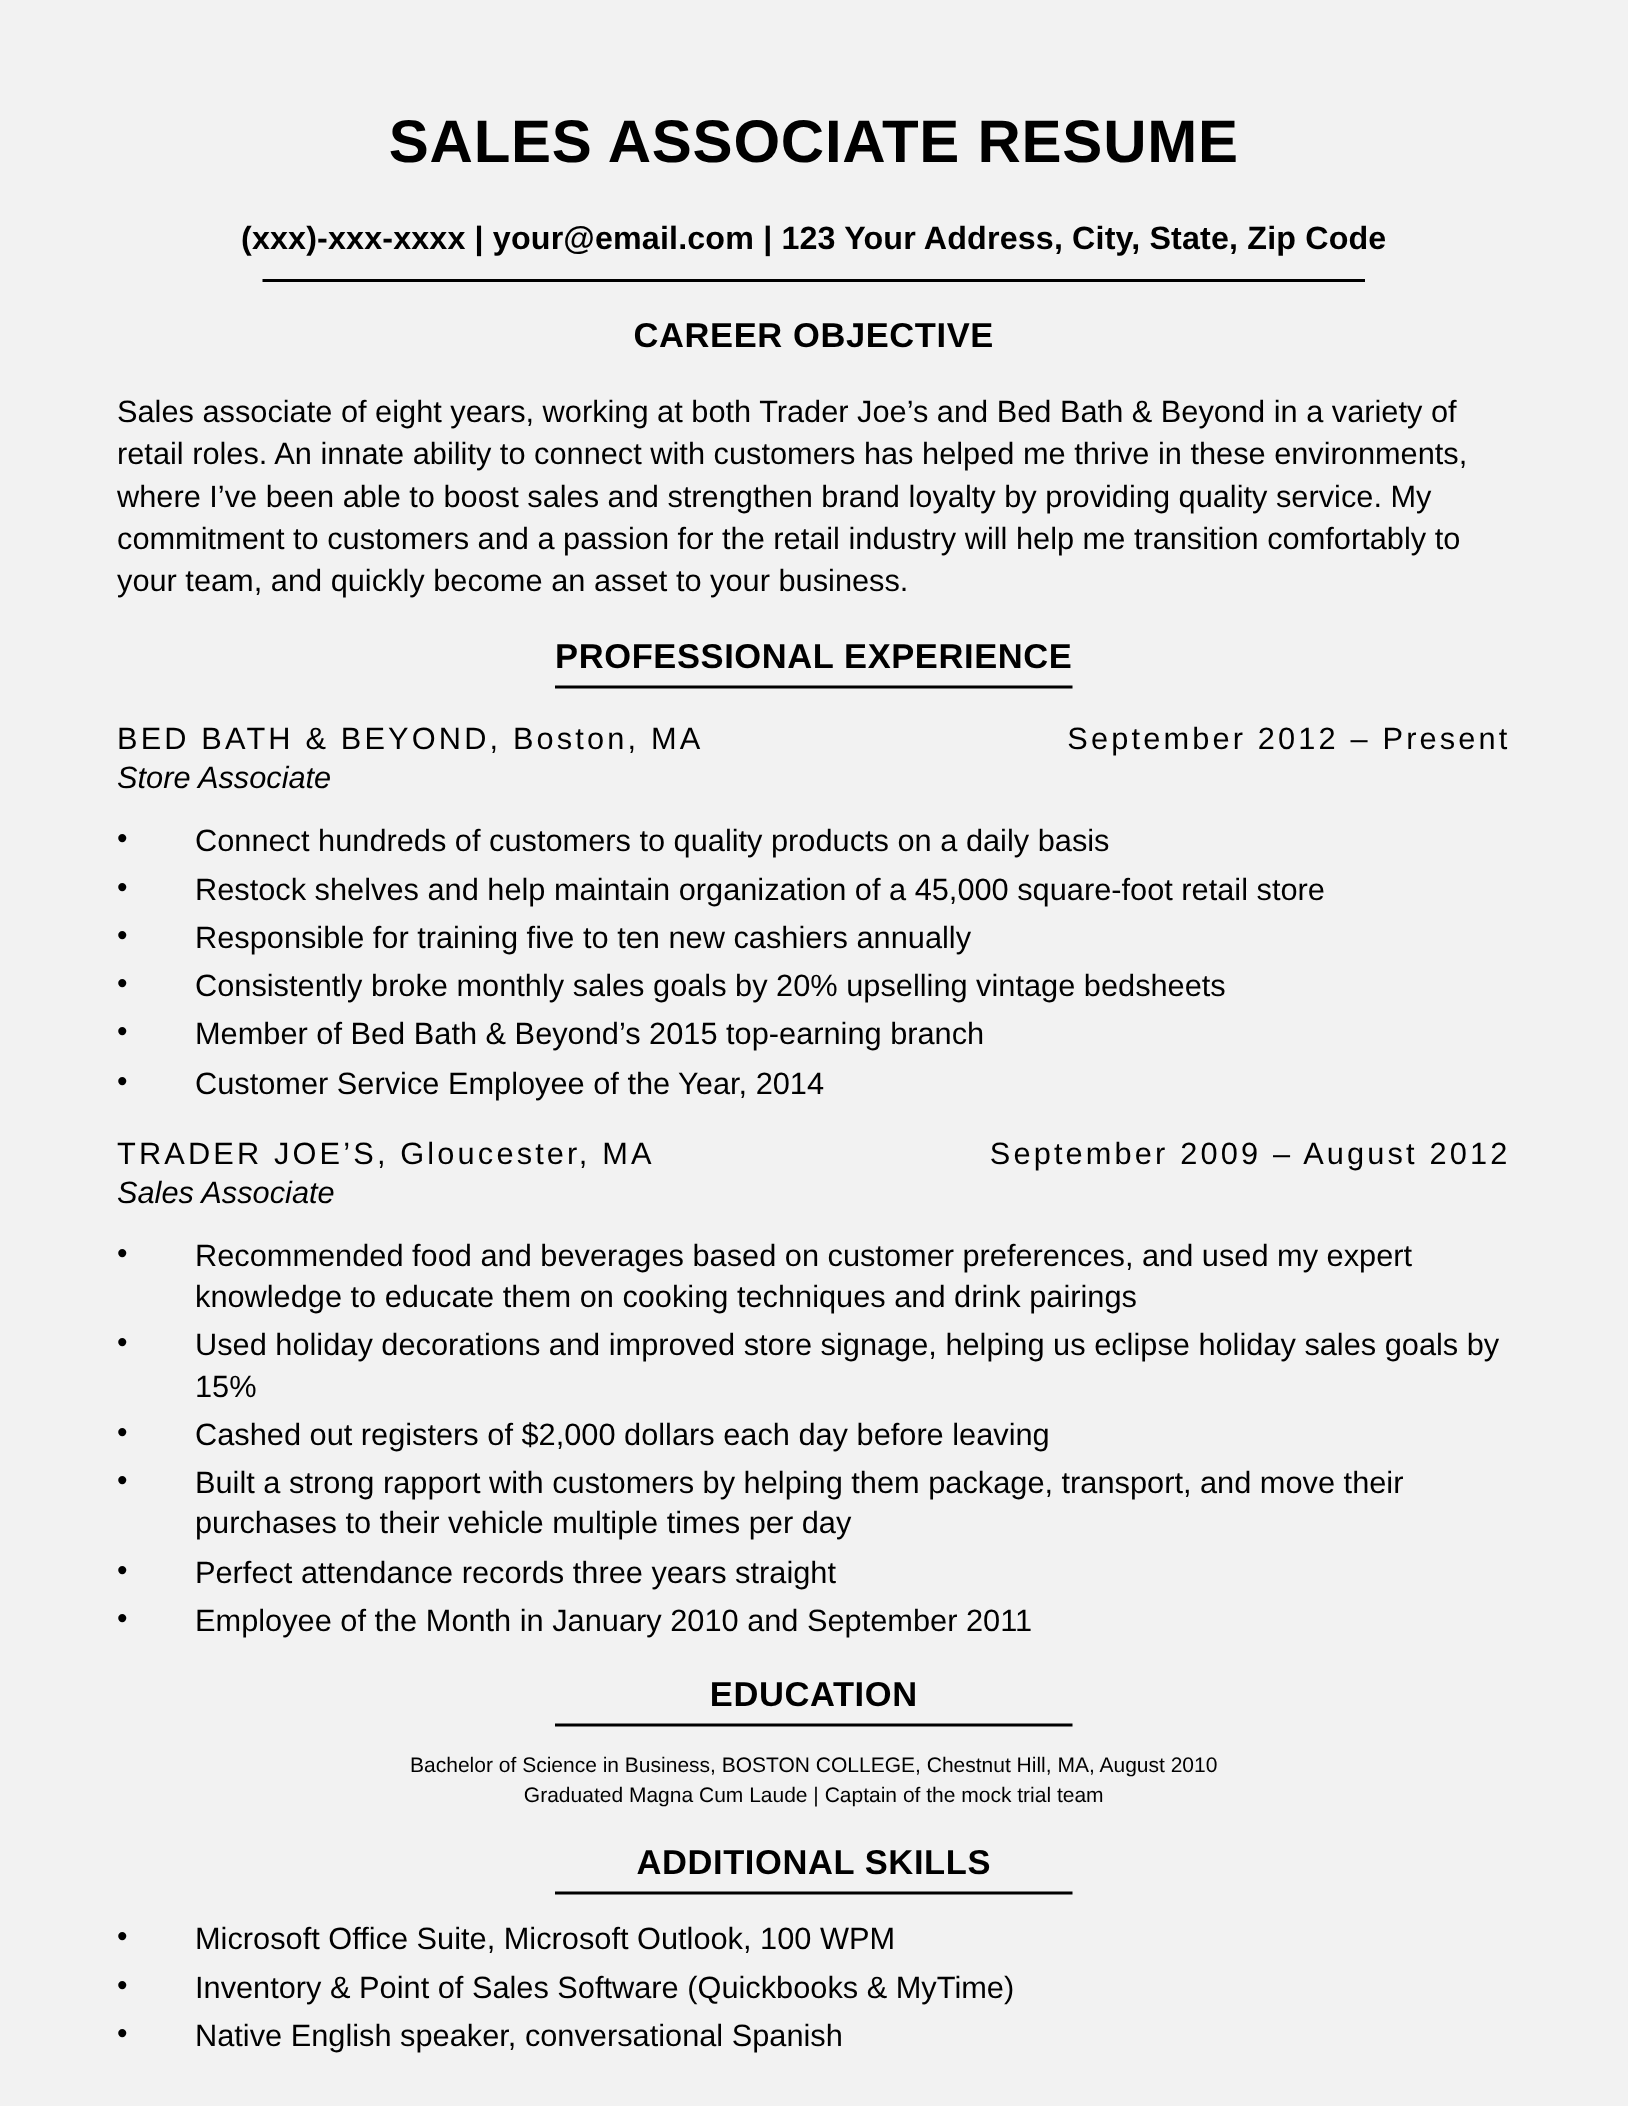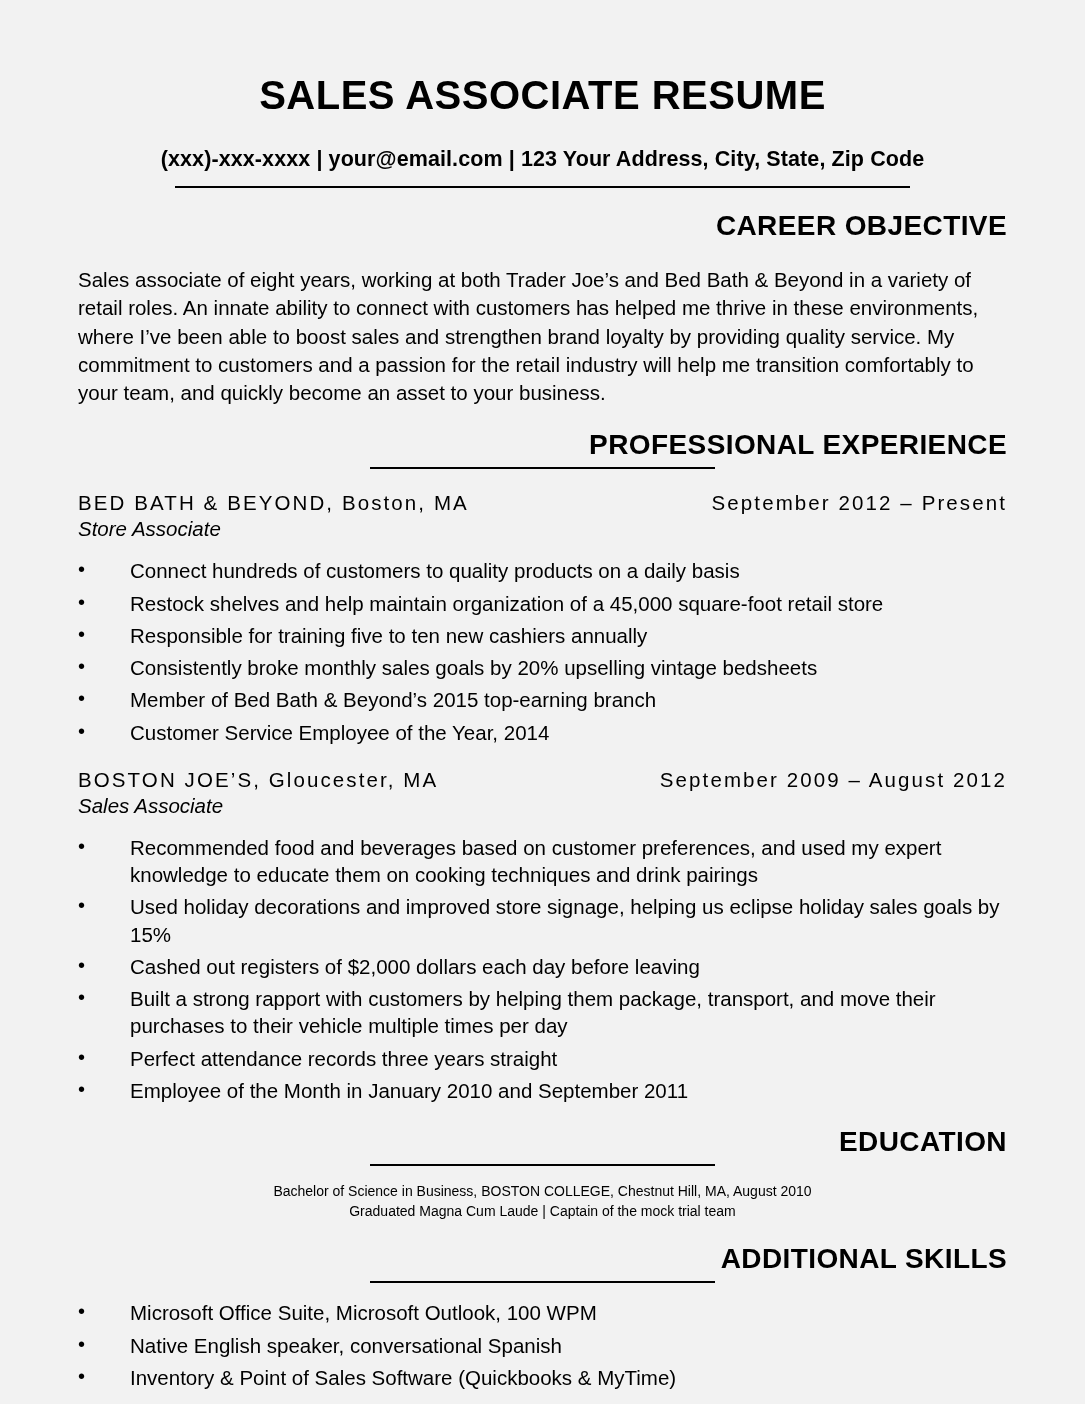--- a/index.html
+++ b/index.html
@@ -43,22 +43,22 @@
     margin-top: 30px;
     letter-spacing: 0.1px;
     font-weight: bold;
   }
   .header-rule {
     width: 735px;
     margin: 14px auto 0 auto;
     border-bottom: 2px solid #000;
   }
   .section-heading {
-    text-align: right;
-    font-size: 28px;
+    text-align: center;
+    font-size: 23px;
     font-weight: bold;
     letter-spacing: 0.4px;
     margin-top: 22px;
   }
   .section-rule {
     width: 345px;
     margin: 6px auto 0 auto;
     border-bottom: 2px solid #000;
   }
   .objective-text {
@@ -146,21 +146,21 @@
         <li>Restock shelves and help maintain organization of a 45,000 square-foot retail store</li>
         <li>Responsible for training five to ten new cashiers annually</li>
         <li>Consistently broke monthly sales goals by 20% upselling vintage bedsheets</li>
         <li>Member of Bed Bath &amp; Beyond’s 2015 top-earning branch</li>
         <li>Customer Service Employee of the Year, 2014</li>
       </ul>
     </div>
 
     <div class="job">
       <div class="job-row">
-        <div class="job-employer">BOSTON JOE’S, Gloucester, MA</div>
+        <div class="job-employer">TRADER JOE’S, Gloucester, MA</div>
         <div class="job-dates">September 2009 – August 2012</div>
       </div>
       <div class="job-role">Sales Associate</div>
       <ul class="bullets">
         <li>Recommended food and beverages based on customer preferences, and used my expert knowledge to educate them on cooking techniques and drink pairings</li>
         <li>Used holiday decorations and improved store signage, helping us eclipse holiday sales goals by 15%</li>
         <li>Cashed out registers of $2,000 dollars each day before leaving</li>
         <li>Built a strong rapport with customers by helping them package, transport, and move their purchases to their vehicle multiple times per day</li>
         <li>Perfect attendance records three years straight</li>
         <li>Employee of the Month in January 2010 and September 2011</li>
@@ -171,18 +171,18 @@
     <div class="section-rule"></div>
     <div class="edu-block">
       <div>Bachelor of Science in Business, BOSTON COLLEGE, Chestnut Hill, MA, August 2010</div>
       <div>Graduated Magna Cum Laude | Captain of the mock trial team</div>
     </div>
 
     <div class="section-heading">ADDITIONAL SKILLS</div>
     <div class="section-rule"></div>
     <ul class="bullets skills-list">
       <li>Microsoft Office Suite, Microsoft Outlook, 100 WPM</li>
+      <li>Inventory &amp; Point of Sales Software (Quickbooks &amp; MyTime)</li>
       <li>Native English speaker, conversational Spanish</li>
-      <li>Inventory &amp; Point of Sales Software (Quickbooks &amp; MyTime)</li>
     </ul>
 
   </div>
 </div>
 
 </body></html>

